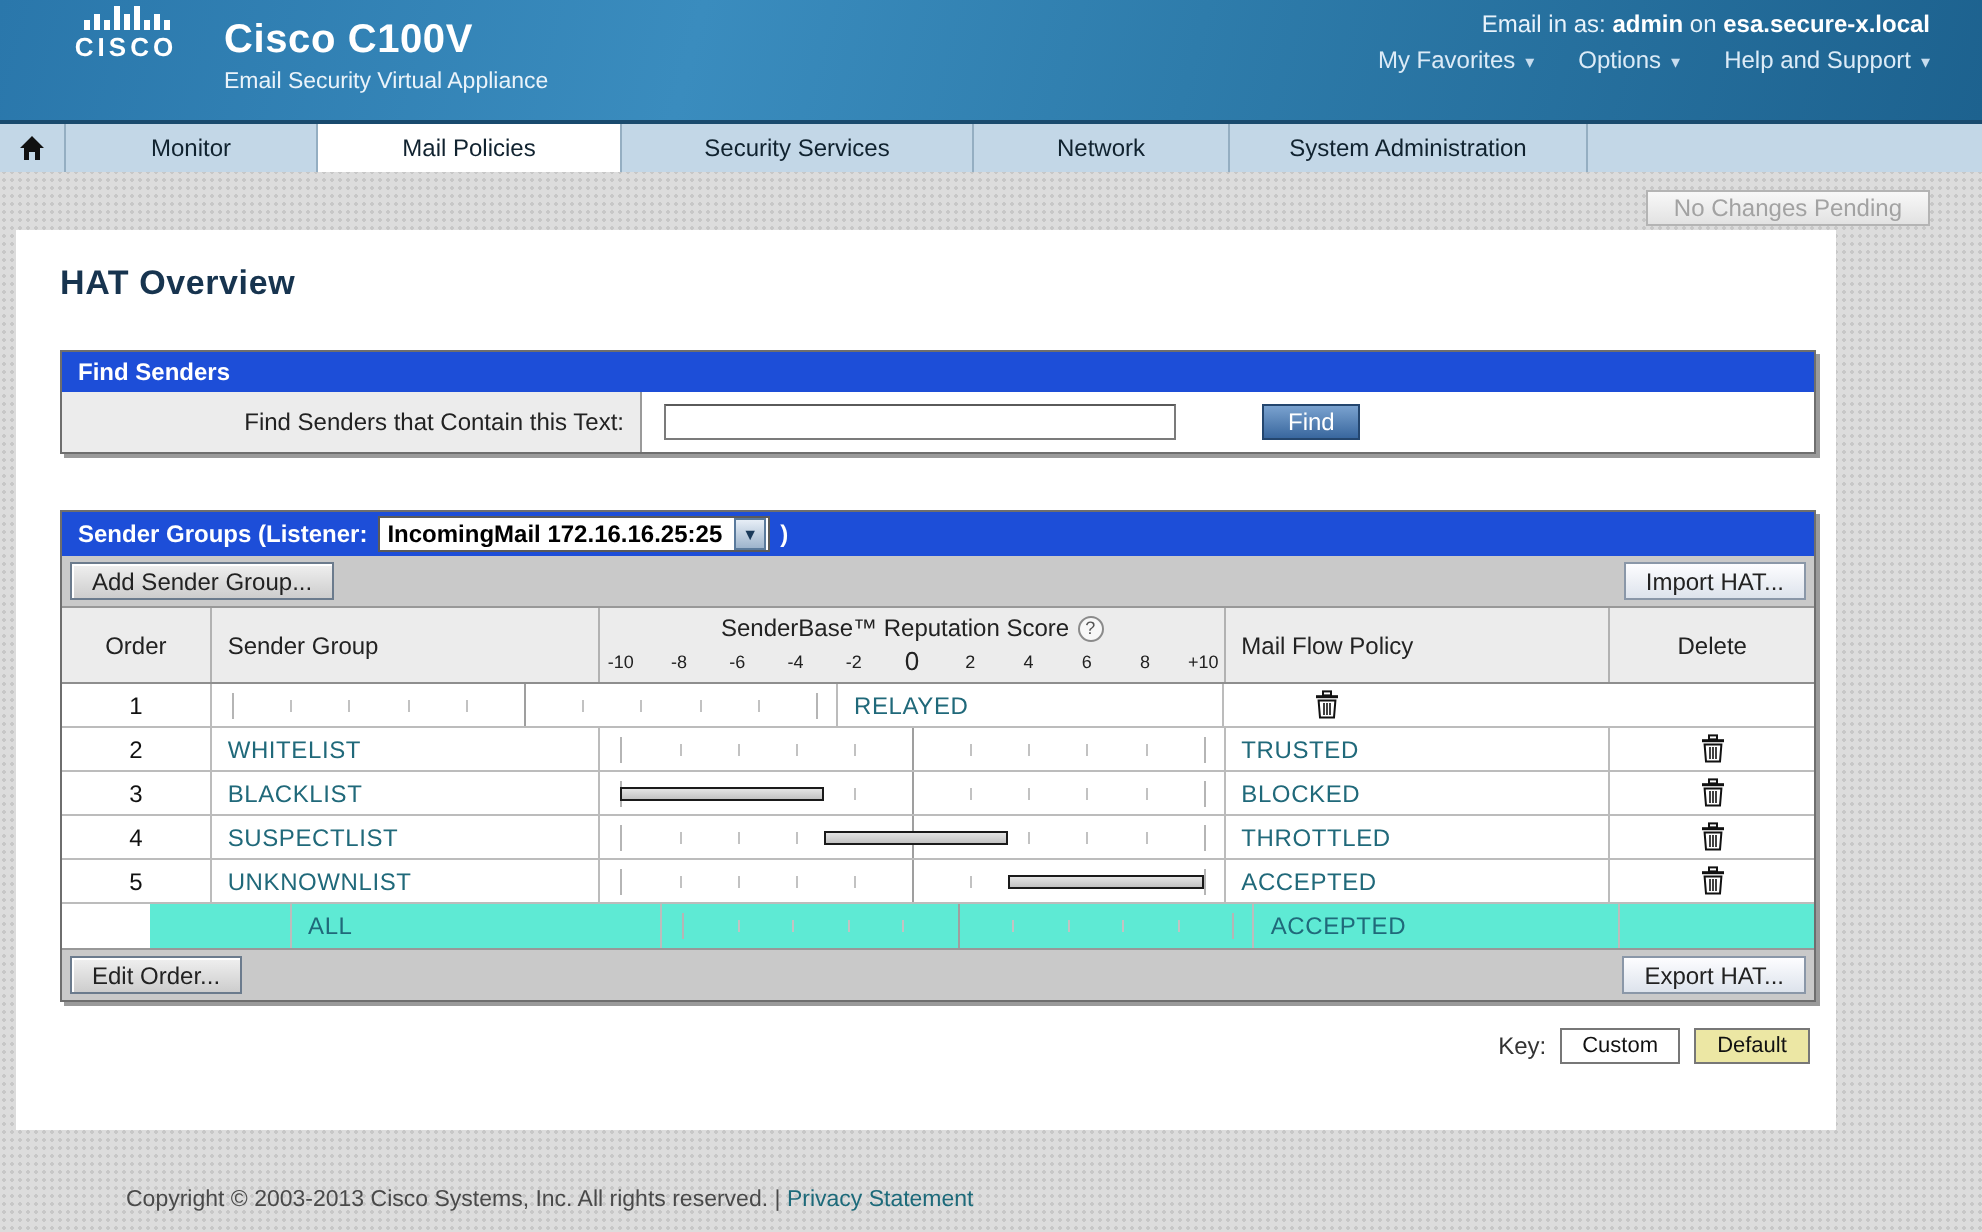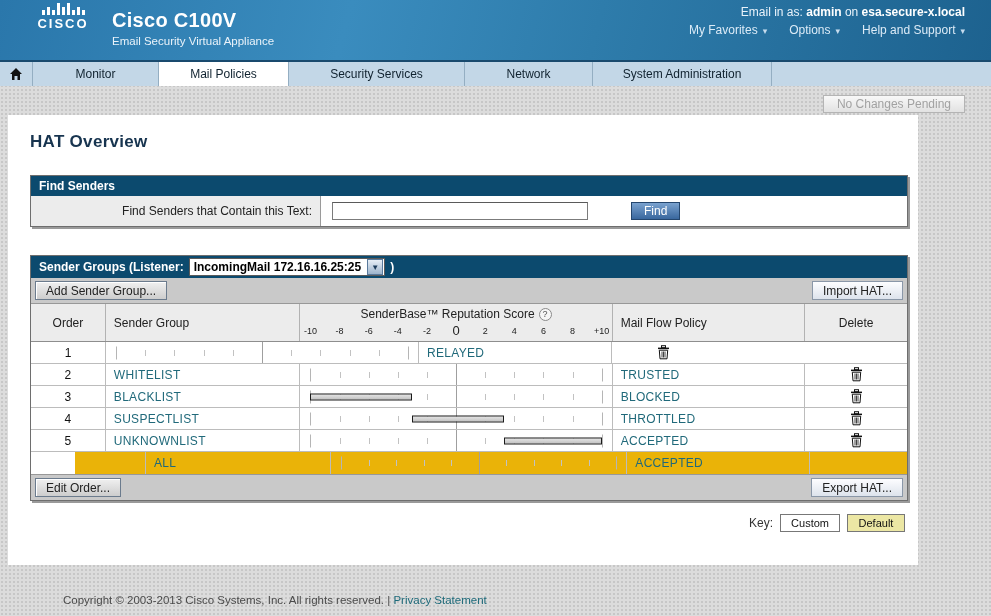--- a/index.html
+++ b/index.html
@@ -40,40 +40,40 @@
   }
   .nav-home {
     width: 33px; display: flex; align-items: center; justify-content: center;
     border-right: 1px solid #94aec2; cursor: pointer;
   }
   .nav-tab {
     font-size: 12px; color: #10222f; display: flex; align-items: center; justify-content: center;
     border-right: 1px solid #94aec2; cursor: pointer;
   }
   .nav-tab.t1 { width: 126px; }
-  .nav-tab.t2 { width: 130px; }
+  .nav-tab.t2 { width: 152px; }
   .nav-tab.t3 { width: 176px; }
   .nav-tab.t4 { width: 128px; }
   .nav-tab.t5 { width: 179px; }
   .nav-tab.active { background: #ffffff; }
 
   
   .no-changes-btn {
     position: absolute; top: 95px; right: 26px; height: 18px; padding: 0 13px;
     font-size: 12px; color: #a2a2a2;
     background: linear-gradient(#f8f8f8, #e2e2e2);
     border: 1px solid #b4b4b4; line-height: 16px;
   }
 
   
   .content-panel { position: absolute; left: 8px; top: 115px; width: 910px; height: 450px; background: #ffffff; }
   .page-title { position: absolute; left: 22px; top: 17px; font-size: 17px; font-weight: bold; color: #17344f; letter-spacing: 0.3px; }
 
   .box { position: absolute; left: 22px; width: 878px; border: 1px solid #6e6e6e; box-shadow: 2px 2px 0 #9a9a9a; background: #fff; }
-  .box-header { background: #0c4a6e; color: #fff; font-weight: bold; font-size: 12px; height: 20px; display: flex; align-items: center; padding-left: 8px; gap: 5px; }
+  .box-header { background: #1d4ed8; color: #fff; font-weight: bold; font-size: 12px; height: 20px; display: flex; align-items: center; padding-left: 8px; gap: 5px; }
 
   
   .find-box { top: 60px; }
   .find-row { display: flex; height: 30px; align-items: center; }
   .find-label-cell {
     width: 290px; height: 100%; background: #ececec; border-right: 1px solid #9a9a9a;
     display: flex; align-items: center; justify-content: flex-end; padding-right: 8px;
     font-size: 12px; color: #222;
   }
   .find-input { margin-left: 11px; width: 256px; height: 18px; border: 1px solid #7b7b7b; border-top-color:#5a5a5a; font-size: 12px; padding: 0 3px; font-family: "Liberation Sans", sans-serif; }
@@ -114,21 +114,21 @@
   .help-icon {
     width: 13px; height: 13px; border: 1px solid #8a8a8a; border-radius: 50%;
     font-size: 9px; color: #555; display: inline-flex; align-items: center; justify-content: center; cursor: pointer; background:#f7f7f7;
   }
   .scale-labels { position: absolute; left: 10px; right: 10px; top: 19px; height: 16px; }
   .scale-label { position: absolute; transform: translateX(-50%); font-size: 9px; color: #222; top: 3px; }
   .scale-label.zero { font-size: 13px; top: 0; }
 
   .grid-row { display: flex; height: 22px; border-bottom: 1px solid #bcbcbc; font-size: 12px; background: #fff; }
   .grid-row:last-child { border-bottom: none; }
-  .grid-row.highlight { background: #eab308; margin-left: 44px; }
+  .grid-row.highlight { background: #5eead4; margin-left: 44px; }
   .g-cell { border-right: 1px solid #bcbcbc; display: flex; align-items: center; height: 100%; }
   .g-cell:last-child { border-right: none; }
   .cell-order { width: 75px; justify-content: center; color: #111; }
   .cell-group { width: 195px; padding-left: 8px; }
   .cell-scale { width: 313px; position: relative; }
   .cell-policy { width: 193px; padding-left: 8px; }
   .cell-delete { width: 102px; justify-content: center; }
   .tlink { color: #20697a; text-decoration: none; letter-spacing: 0.3px; cursor: pointer; }
   .scale-area { position: absolute; left: 10px; right: 10px; top: 0; bottom: 0; }
   .tick { position: absolute; width: 1px; background: #c2c2c2; top: 50%; transform: translateY(-50%); height: 6px; }

